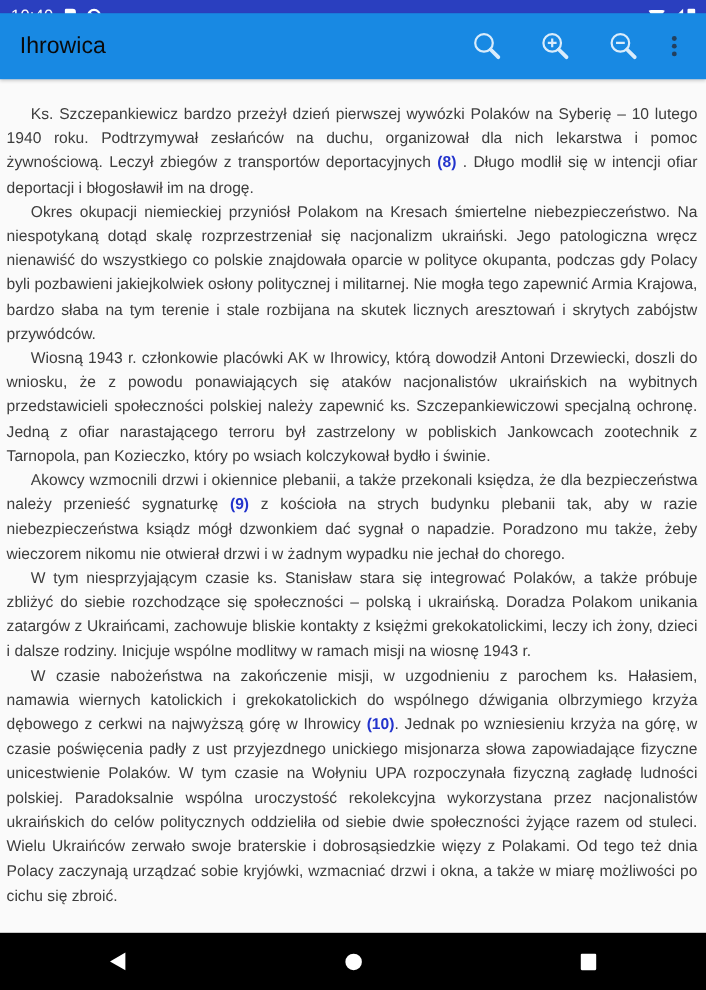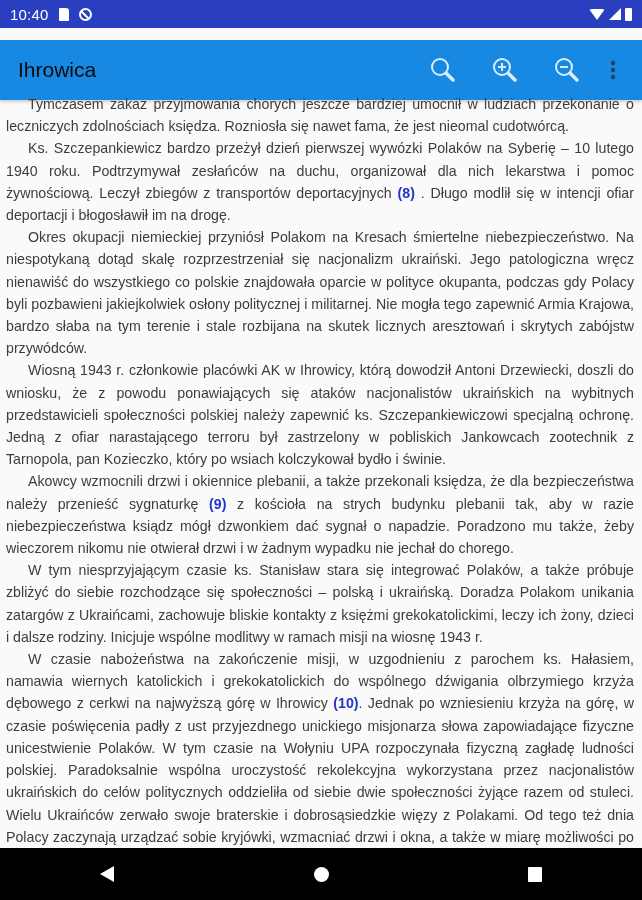--- a/index.html
+++ b/index.html
@@ -17,21 +17,21 @@
     .status-icon { display: inline-block; margin-left: 10px; }
     .sd-icon { width: 10px; height: 13px; background: #fff; border-radius: 1px 3px 1px 1px; }
     .dnd-icon { width: 13px; height: 13px; border: 2px solid #fff; border-radius: 50%; box-sizing: border-box; position: relative; }
     .dnd-icon::after { content: ""; position: absolute; left: 3px; top: -1px; width: 2px; height: 12px; background: #fff; transform: rotate(-45deg); }
     .status-right { margin-left: auto; display: flex; align-items: center; margin-right: 10px; gap: 4px; }
     .wifi-icon { width: 0; height: 0; border-left: 8px solid transparent; border-right: 8px solid transparent; border-top: 11px solid #fff; border-radius: 3px 3px 0 0; }
     .signal-icon { width: 0; height: 0; border-left: 12px solid transparent; border-bottom: 12px solid #fff; }
     .battery-icon { width: 7px; height: 13px; background: #fff; border-radius: 1px; }
 
     .app-bar {
-      position: absolute; top: 40px; left: 0; width: 642px; height: 60px;
+      position: absolute; top: 12px; left: 0; width: 642px; height: 60px;
       background: #1889e3; display: flex; align-items: center;
       box-shadow: 0 2px 3px rgba(0,0,0,0.18);
     }
     .app-title { font-size: 21px; color: #0a0a0a; margin-left: 18px; }
     .app-actions { margin-left: auto; display: flex; align-items: center; margin-right: 14px; }
     .action-btn { width: 62px; height: 48px; display: flex; align-items: center; justify-content: center; }
     .action-btn svg { width: 30px; height: 30px; }
     .more-btn { width: 30px; }
 
     .content {
@@ -101,21 +101,20 @@
         <circle cx="15" cy="8" r="2.2" fill="#23405e"></circle>
         <circle cx="15" cy="15" r="2.2" fill="#23405e"></circle>
         <circle cx="15" cy="22" r="2.2" fill="#23405e"></circle>
       </svg>
     </div>
   </div>
 </div>
 
 <div class="content">
   <div class="content-inner">
-    <p class="para">Tymczasem zakaz przyjmowania chorych jeszcze bardziej umocnił w ludziach przekonanie o leczniczych zdolnościach księdza. Rozniosła się nawet fama, że jest nieomal cudotwórcą.</p>
     <p class="para"><span>Ks. Szczepankiewicz bardzo przeżył dzień pierwszej wywózki Polaków na Syberię – 10 lutego 1940 roku. Podtrzymywał zesłańców na duchu, organizował dla nich lekarstwa i pomoc żywnościową. Leczył zbiegów z transportów deportacyjnych </span><span class="ref">(8)</span><span> . Długo modlił się w intencji ofiar deportacji i błogosławił im na drogę.</span></p>
 
 
     <p class="para">Okres okupacji niemieckiej przyniósł Polakom na Kresach śmiertelne niebezpieczeństwo. Na niespotykaną dotąd skalę rozprzestrzeniał się nacjonalizm ukraiński. Jego patologiczna wręcz nienawiść do wszystkiego co polskie znajdowała oparcie w polityce okupanta, podczas gdy Polacy byli pozbawieni jakiejkolwiek osłony politycznej i militarnej. Nie mogła tego zapewnić Armia Krajowa, bardzo słaba na tym terenie i stale rozbijana na skutek licznych aresztowań i skrytych zabójstw przywódców.</p>
     <p class="para">Wiosną 1943 r. członkowie placówki AK w Ihrowicy, którą dowodził Antoni Drzewiecki, doszli do wniosku, że z powodu ponawiających się ataków nacjonalistów ukraińskich na wybitnych przedstawicieli społeczności polskiej należy zapewnić ks. Szczepankiewiczowi specjalną ochronę. Jedną z ofiar narastającego terroru był zastrzelony w pobliskich Jankowcach zootechnik z Tarnopola, pan Kozieczko, który po wsiach kolczykował bydło i świnie.</p>
     <p class="para"><span>Akowcy wzmocnili drzwi i okiennice plebanii, a także przekonali księdza, że dla bezpieczeństwa należy przenieść sygnaturkę </span><span class="ref">(9)</span><span> z kościoła na strych budynku plebanii tak, aby w razie niebezpieczeństwa ksiądz mógł dzwonkiem dać sygnał o napadzie. Poradzono mu także, żeby wieczorem nikomu nie otwierał drzwi i w żadnym wypadku nie jechał do chorego.</span></p>
     <p class="para">W tym niesprzyjającym czasie ks. Stanisław stara się integrować Polaków, a także próbuje zbliżyć do siebie rozchodzące się społeczności – polską i ukraińską. Doradza Polakom unikania zatargów z Ukraińcami, zachowuje bliskie kontakty z księżmi grekokatolickimi, leczy ich żony, dzieci i dalsze rodziny. Inicjuje wspólne modlitwy w ramach misji na wiosnę 1943 r.</p>
     <p class="para"><span>W czasie nabożeństwa na zakończenie misji, w uzgodnieniu z parochem ks. Hałasiem, namawia wiernych katolickich i grekokatolickich do wspólnego dźwigania olbrzymiego krzyża dębowego z cerkwi na najwyższą górę w Ihrowicy </span><span class="ref">(10)</span><span>. Jednak po wzniesieniu krzyża na górę, w czasie poświęcenia padły z ust przyjezdnego unickiego misjonarza słowa zapowiadające fizyczne unicestwienie Polaków. W tym czasie na Wołyniu UPA rozpoczynała fizyczną zagładę ludności polskiej. Paradoksalnie wspólna uroczystość rekolekcyjna wykorzystana przez nacjonalistów ukraińskich do celów politycznych oddzieliła od siebie dwie społeczności żyjące razem od stuleci. Wielu Ukraińców zerwało swoje braterskie i dobrosąsiedzkie więzy z Polakami. Od tego też dnia Polacy zaczynają urządzać sobie kryjówki, wzmacniać drzwi i okna, a także w miarę możliwości po cichu się zbroić.</span></p>
 
   </div>

